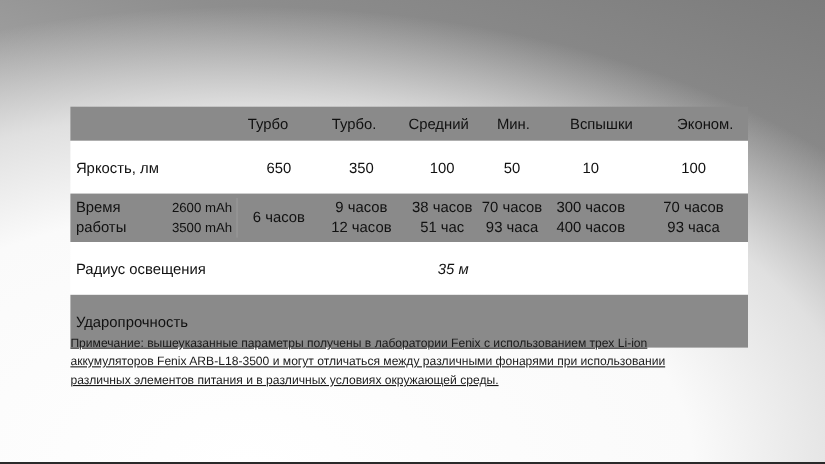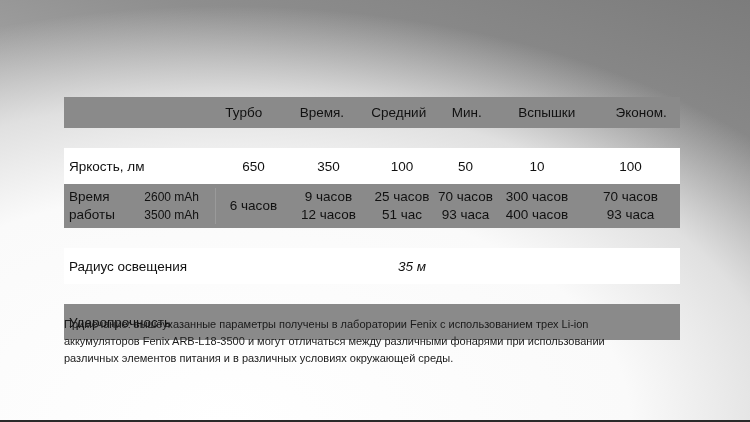--- a/index.html
+++ b/index.html
@@ -9,46 +9,46 @@
     background:
       radial-gradient(ellipse 900px 520px at 30% 100%, #ffffff 0%, #fafafa 45%, #e0e0e0 62%, rgba(255,255,255,0) 80%),
       linear-gradient(200deg, #7c7c7c 0%, #8e8e8e 30%, #a8a8a8 55%, #d8d8d8 75%, #f7f7f7 90%);
   }
   .bottom-strip { position:absolute; left:0; right:0; bottom:0; height:2px; background:#2a2a2a; }
   .table { position:absolute; left:64px; top:97px; width:616px; color:#111; font-size:13.5px; }
   .row { position:relative; width:100%; display:flex; align-items:center; box-sizing:border-box; }
   .gray { background:#8a8a8a; }
   .white { background:#ffffff; }
   .hdr { height:31px;gap:12px; }
-  .r32 { height:36px;margin-top:20px; }
+  .r32 { height:48px; }
   .r44 { height:44px; }
   .cell { text-align:center; box-sizing:border-box; white-space:nowrap; }
   .c0 { width:152px; text-align:left; padding-left:5px; }
   .c1 { width:75px; }
   .c2 { width:75px; }
   .c3 { width:72px; }
   .c4 { width:55px; }
   .c5 { width:88px; }
   .c6 { width:99px; }
-  .runtime-label { width:152px; display:flex; justify-content:space-between; padding-left:5px; padding-right:16px; box-sizing:border-box; line-height:18px; border-right:1px solid #9a9a9a; }
+  .runtime-label { width:152px; display:flex; justify-content:space-between; padding-left:5px; padding-right:4px; box-sizing:border-box; line-height:18px; border-right:1px solid #9a9a9a; }
   .runtime-label .caps { text-align:left; font-size:12px; }
   .twoline { line-height:18px; }
   .span-label { width:290px; padding-left:5px; box-sizing:border-box; }
   .span-val { width:100px; text-align:left; padding-left:44px;font-style:italic; }
-  .note { position:absolute; left:64px; top:316px; width:560px; font-size:11px; line-height:17px; color:#1a1a1a; }
+  .note { position:absolute; left:64px; top:304px; width:560px; font-size:11px; line-height:17px; color:#1a1a1a;text-decoration:underline; }
 </style>
 </head>
 <body>
 
 <div class="table">
 
   <div class="row gray hdr">
     <div class="cell c0"></div>
     <div class="cell c1">Турбо</div>
-    <div class="cell c2">Время.</div>
+    <div class="cell c2">Турбо.</div>
     <div class="cell c3">Средний</div>
     <div class="cell c4">Мин.</div>
     <div class="cell c6">Вспышки</div>
     <div class="cell c5">Эконом.</div>
   </div>
 
   <div class="row white r32">
     <div class="cell c0">Яркость, лм</div>
     <div class="cell c1">650</div>
     <div class="cell c2">350</div>
@@ -70,21 +70,21 @@
       </div>
     </div>
     <div class="cell c1 twoline">
       <div>6 часов</div>
     </div>
     <div class="cell c2 twoline">
       <div>9 часов</div>
       <div>12 часов</div>
     </div>
     <div class="cell c3 twoline">
-      <div>25 часов</div>
+      <div>38 часов</div>
       <div>51 час</div>
     </div>
     <div class="cell c4 twoline">
       <div>70 часов</div>
       <div>93 часа</div>
     </div>
     <div class="cell c5 twoline">
       <div>300 часов</div>
       <div>400 часов</div>
     </div>

